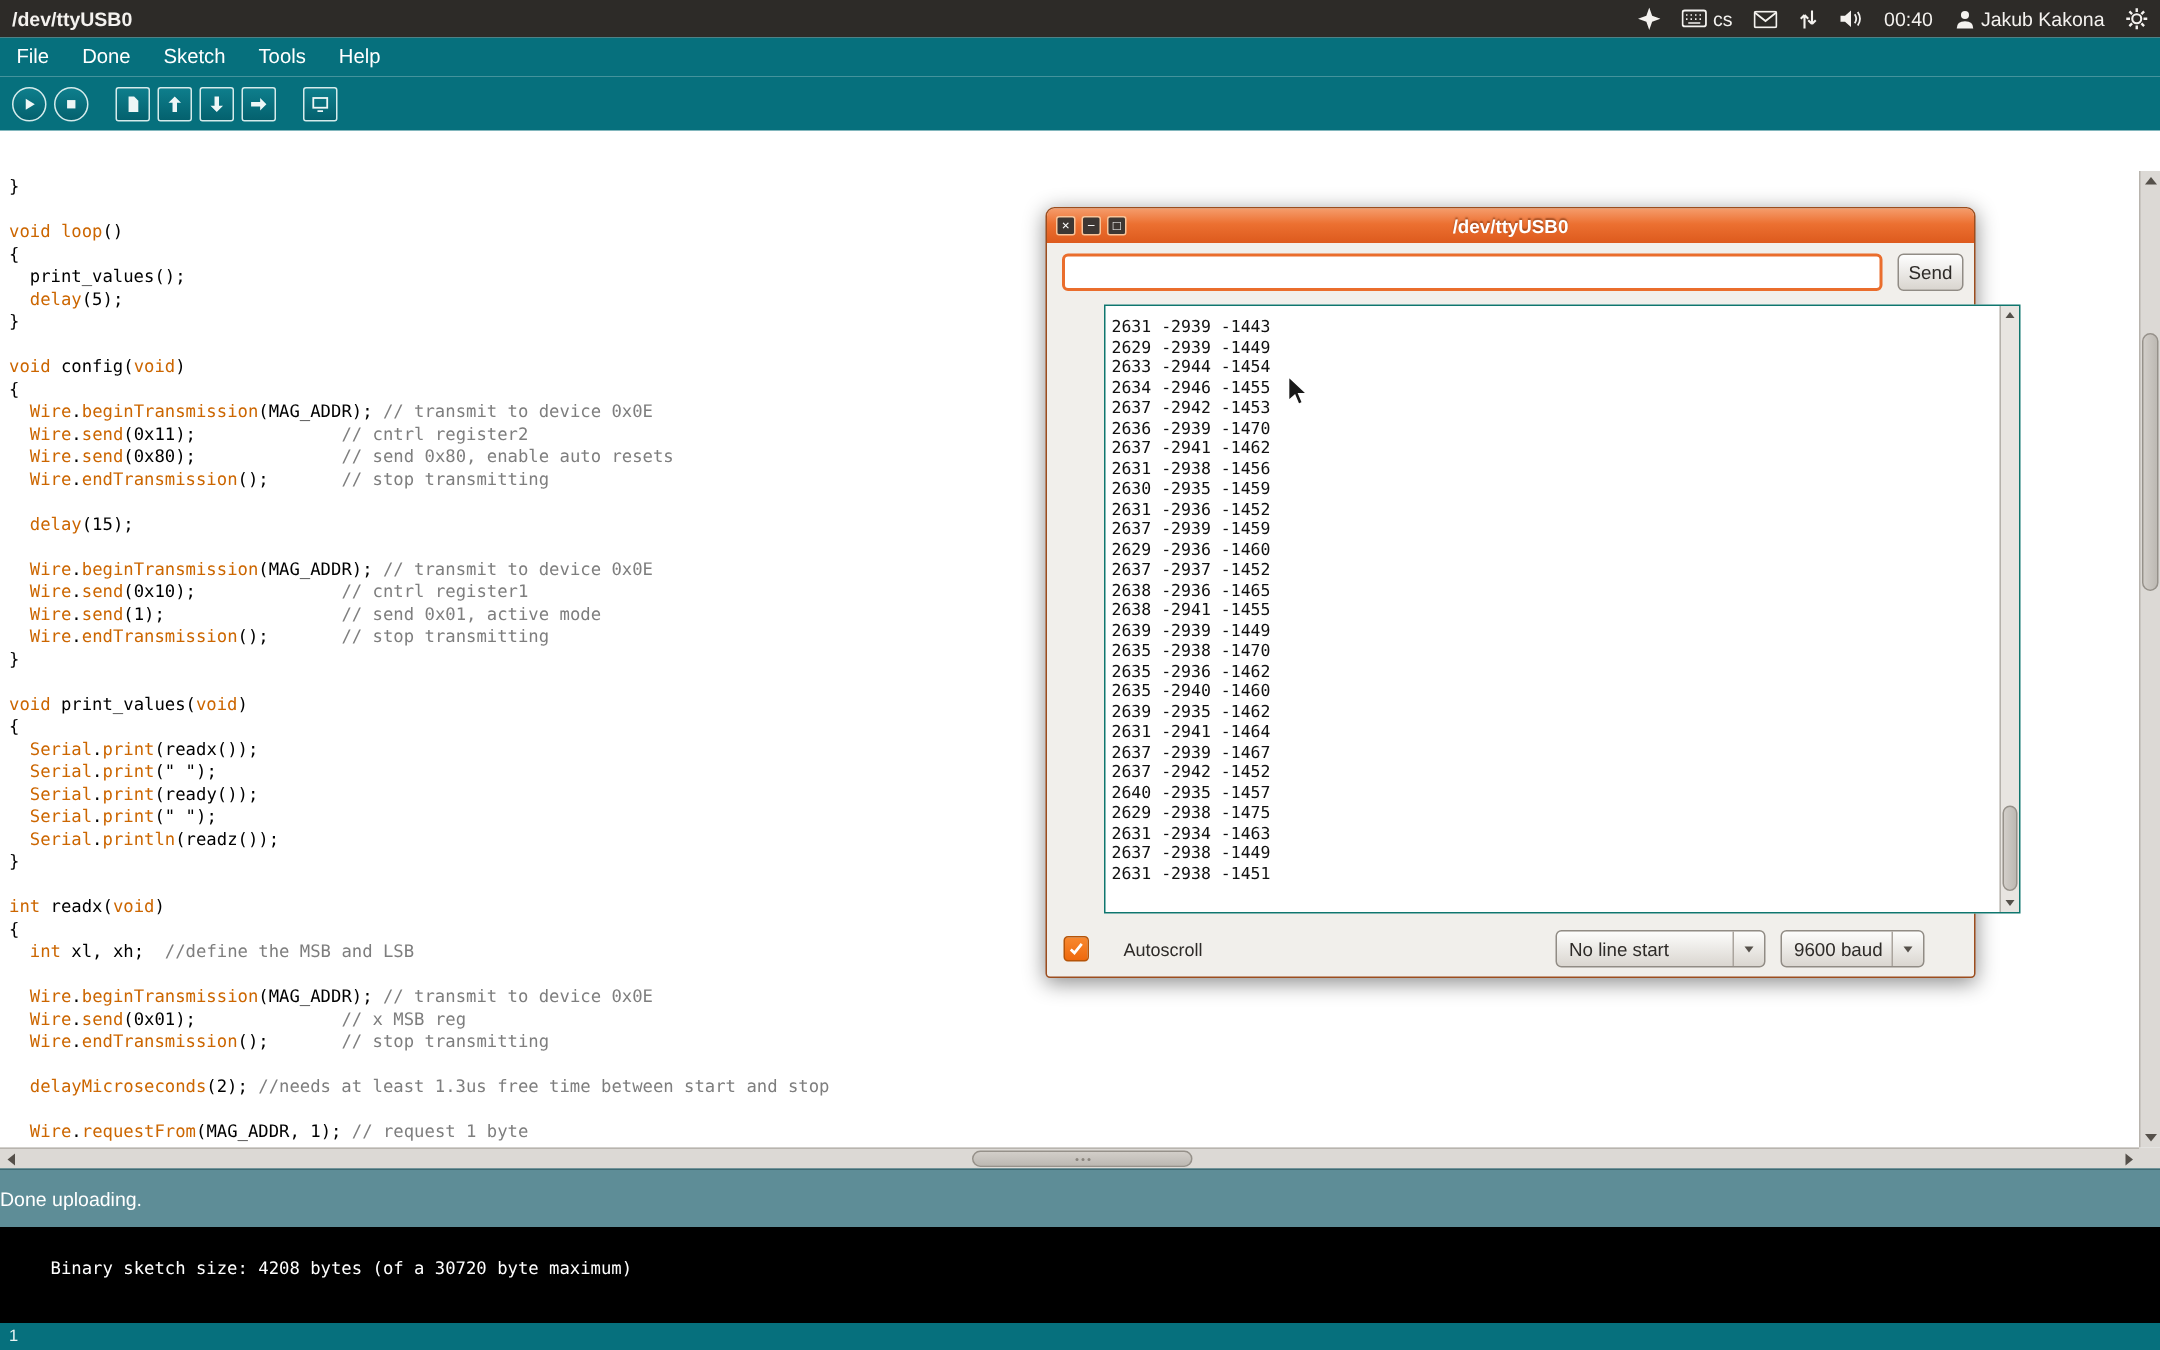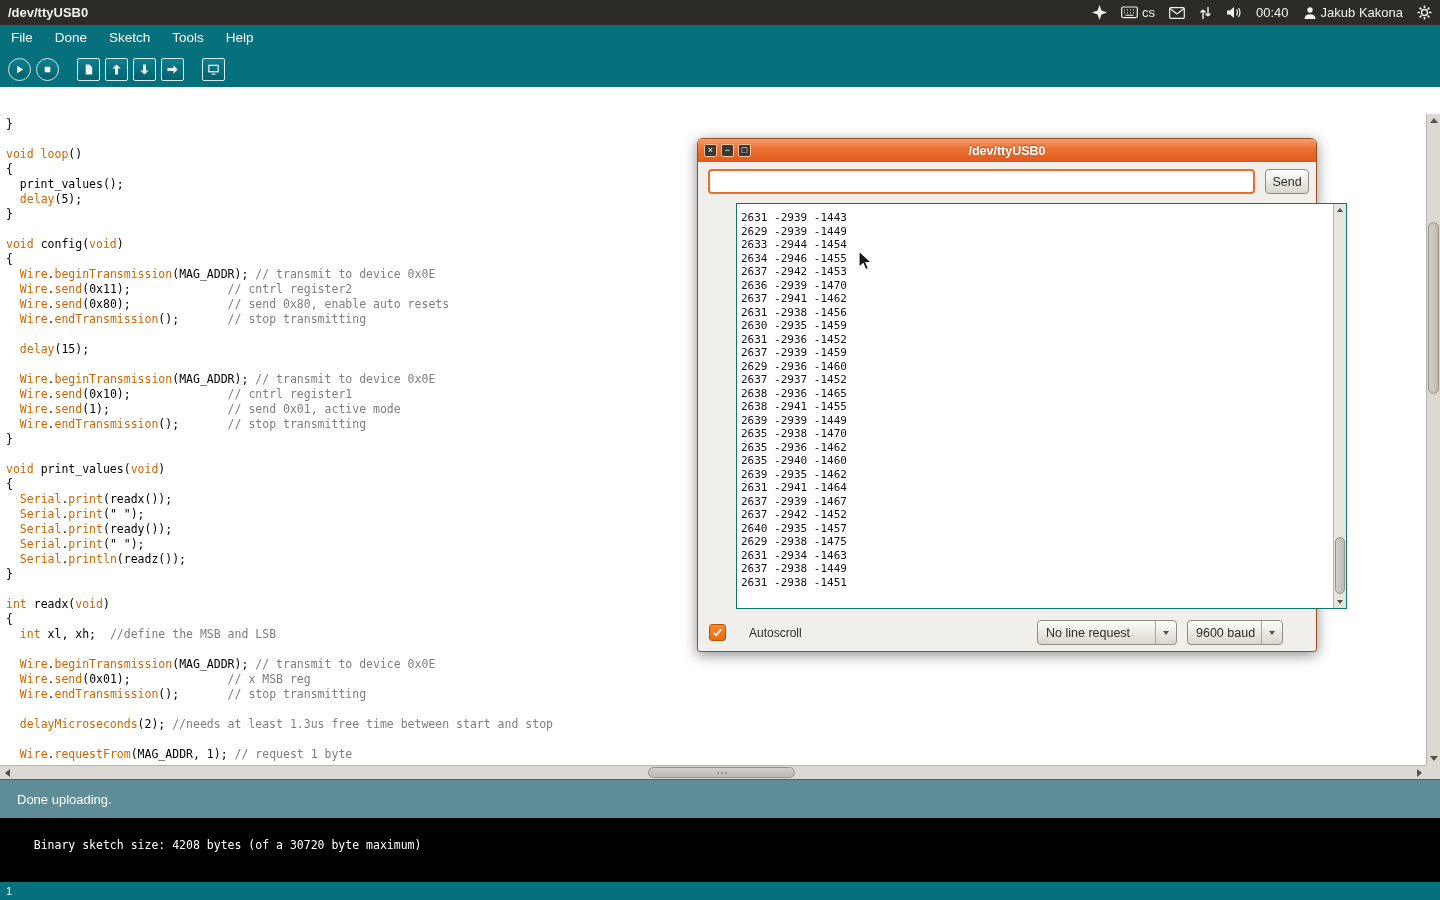--- a/index.html
+++ b/index.html
@@ -56,21 +56,21 @@
   .sb-arrow{position:absolute;width:14px;height:13px;display:flex;align-items:center;justify-content:center;}
   .tri-up{width:0;height:0;border-left:4px solid transparent;border-right:4px solid transparent;border-bottom:5px solid #55504a;}
   .tri-dn{width:0;height:0;border-left:4px solid transparent;border-right:4px solid transparent;border-top:5px solid #55504a;}
   .tri-lf{width:0;height:0;border-top:4px solid transparent;border-bottom:4px solid transparent;border-right:5px solid #55504a;}
   .tri-rt{width:0;height:0;border-top:4px solid transparent;border-bottom:4px solid transparent;border-left:5px solid #55504a;}
   .corner{position:absolute;right:0;top:765px;width:14px;height:14px;background:#dcd9d5;}
 
   
   .status-bar{position:absolute;left:0;top:779px;width:1440px;height:39px;background:#5e8d97;
               border-top:1px solid #3f6a73;box-sizing:border-box;color:#fff;font-size:13px;
-              display:flex;align-items:center;padding-left:17px;}
+              display:flex;align-items:center;padding-left:0;}
   .console{position:absolute;left:0;top:818px;width:1440px;height:64px;background:#000;color:#fff;
            font-family:"DejaVu Sans Mono",monospace;font-size:11.5px;line-height:14px;
            padding:6px 6px;box-sizing:border-box;white-space:pre;}
   .footer-strip{position:absolute;left:0;top:882px;width:1440px;height:18px;background:#06707d;
                 color:#e8f4f4;font-size:11px;display:flex;align-items:center;padding-left:6px;box-sizing:border-box;}
 
   
   .serial-win{position:absolute;left:697px;top:138px;width:620px;height:514px;background:#f1efeb;
               border:1px solid #9c4d1e;border-radius:6px 6px 3px 3px;box-shadow:0 3px 14px rgba(0,0,0,.45);
               box-sizing:border-box;}
@@ -318,21 +318,21 @@
     <div class="autoscroll-row">
       <div class="checkbox">
         <svg width="11" height="11" viewBox="0 0 12 12">
             <path d="M2 6.5 L4.7 9 L10 2.5" stroke="#fff" stroke-width="2" fill="none"></path>
           </svg>
       </div>
       <span class="checkbox-label">Autoscroll</span>
     </div>
 
     <div class="combo le">
-      <span class="combo-label">No line request</span>
+      <span class="combo-label">No line start</span>
       <span class="combo-arrow">
           <i class="tri-dn"></i>
         </span>
     </div>
     <div class="combo baud">
       <span class="combo-label">9600 baud</span>
       <span class="combo-arrow">
           <i class="tri-dn"></i>
         </span>
     </div>

